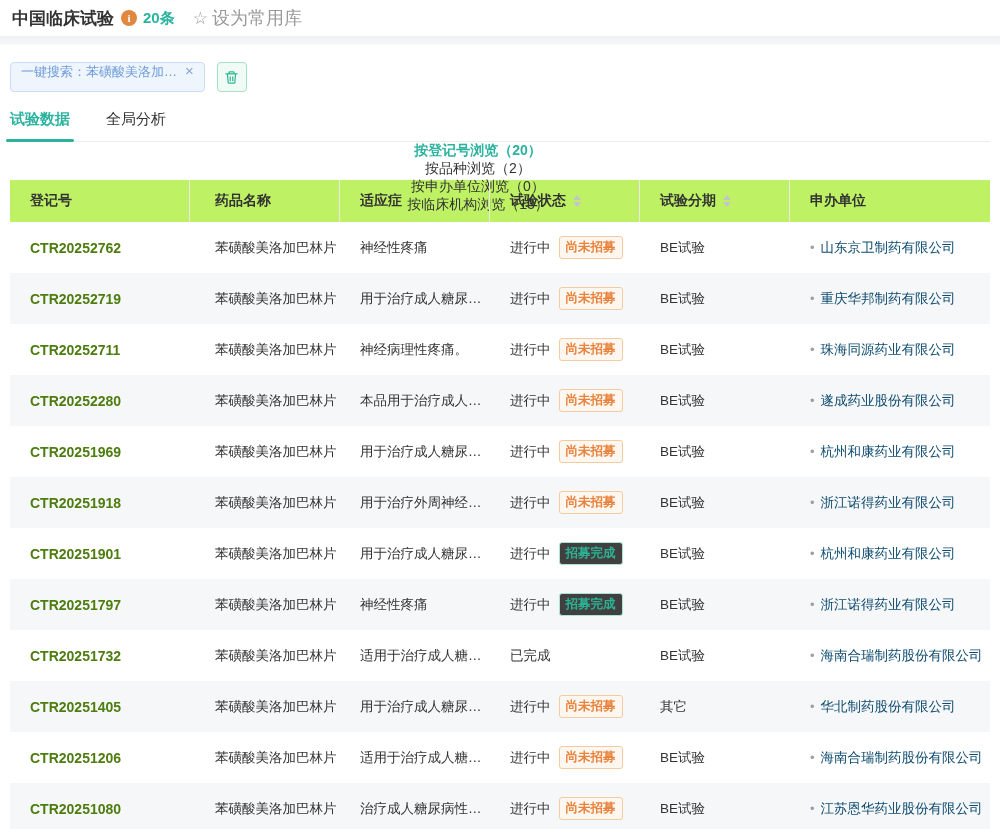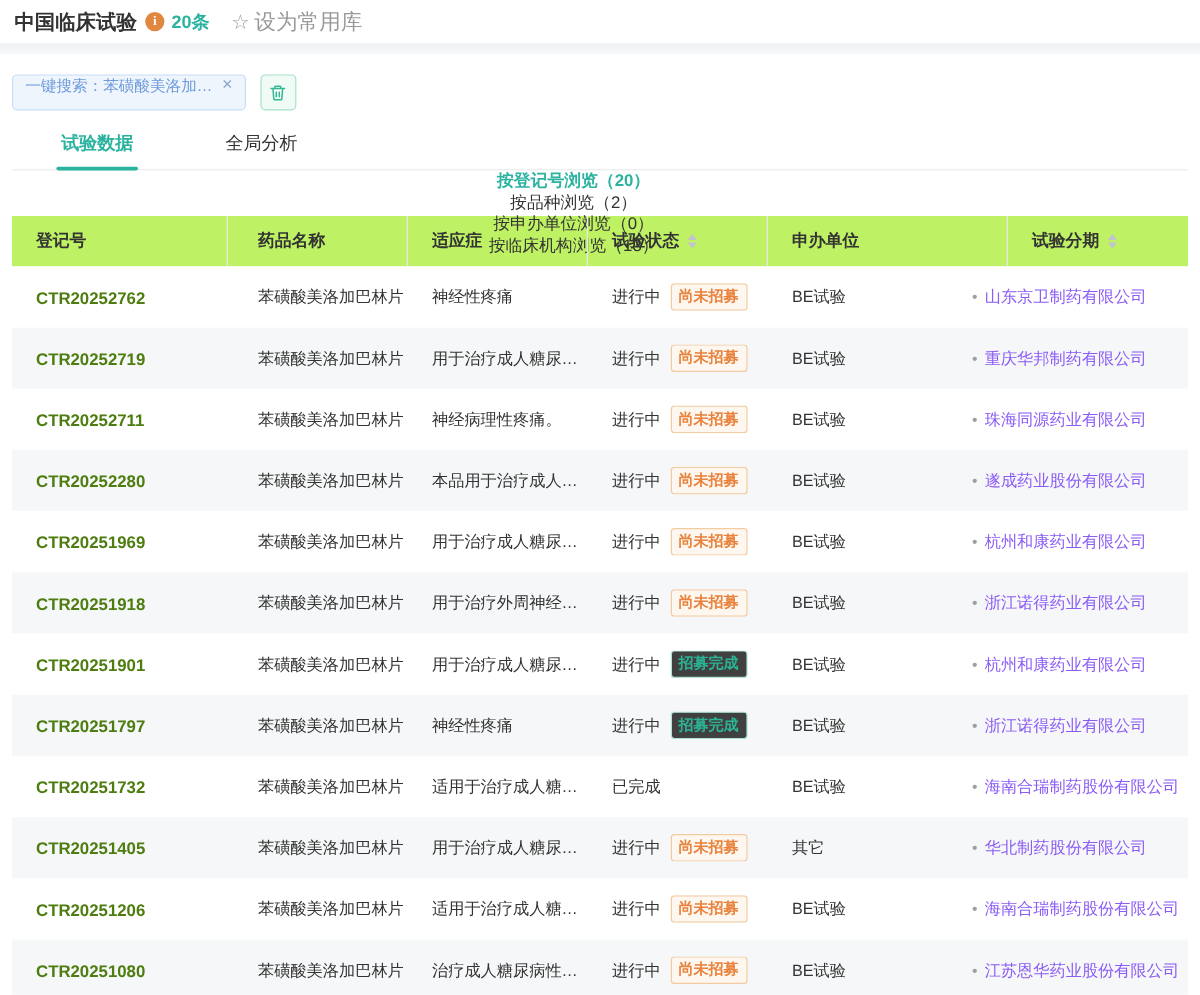--- a/index.html
+++ b/index.html
@@ -26,21 +26,21 @@
   .chip { display:inline-flex; align-items:flex-start; height:30px; padding:0 10px;
     background:#EFF5FD; border:1px solid #C9DDF8; border-radius:4px;
     color:#6E9BDB; font-size:13px; }
   .chip-close { margin-left:8px; color:#8AA6D0; font-size:15px; cursor:pointer; line-height:1; }
   .trash-btn { width:30px; height:30px; margin-left:12px; background:#F0FBF6;
     border:1px solid #A5E1C9; border-radius:4px; display:inline-flex;
     align-items:center; justify-content:center; cursor:pointer; }
 
   
   .tabs-row { margin-top:18px; height:32px; display:flex; border-bottom:1px solid #ececec; }
-  .tab { font-size:15px; margin-right:36px; padding-bottom:2px; position:relative; cursor:pointer; color:#333;margin-left:41px; }
+  .tab { font-size:15px; margin-right:36px; padding-bottom:2px; position:relative; cursor:pointer; color:#333; }
   .tab.active { color:#2BB3A0; font-weight:bold; }
   .tab.active::after { content:""; position:absolute; left:-4px; right:-4px; bottom:-1px;
     height:3px; background:#2BB3A0; border-radius:2px; }
 
   
   .browse-row { height:38px; display:flex; align-items:center;flex-direction:column; }
   .browse-item { font-size:14px; margin-right:44px; cursor:pointer; color:#333; }
   .browse-item.active { color:#2BB3A0; font-weight:bold; }
 
   
@@ -60,21 +60,21 @@
   .sort i { display:block; width:0; height:0; border-left:4px solid transparent; border-right:4px solid transparent; }
   .sort .up   { border-bottom:5px solid #C0C4CC; margin-bottom:2px; }
   .sort .down { border-top:5px solid #C0C4CC; }
 
   .tr { display:flex; height:51px; align-items:center; background:#fff; }
   .tr.alt { background:#F6F7F8; }
   .td { font-size:13.5px; color:#333; display:flex; align-items:center;
     white-space:nowrap; overflow:hidden; }
   .reg-no { color:#4d7c0f; font-weight:bold; font-size:14px; cursor:pointer; }
   .sponsor-bullet { color:#9aa0a6; margin-right:6px; font-size:13px; }
-  .sponsor-link { color:#8b5cf6; cursor:pointer; }
+  .sponsor-link { color:#0c4a6e; cursor:pointer; }
 
   .badge { display:inline-block; margin-left:8px; padding:2px 6px; font-size:12.5px;
     font-weight:bold; border-radius:3px; line-height:1.4; }
   .badge.orange { color:#E8823C; background:#FEF7EF; border:1px solid #F2CBA2; }
   .badge.teal   { color:#2BB394; background:#404040; border:1px solid #AEE3D3; }
 </style>
 </head>
 <body>
 
 <div class="header-bar">
@@ -125,30 +125,30 @@
       <div class="th c3">
           <span>适应症</span>
         </div>
       <div class="th c4">
         <span>试验状态</span>
         <span class="sort">
             <i class="up"></i>
             <i class="down"></i>
           </span>
       </div>
-      <div class="th c6">
-          <span>申办单位</span>
-        </div>
       <div class="th c5">
         <span>试验分期</span>
         <span class="sort">
             <i class="up"></i>
             <i class="down"></i>
           </span>
       </div>
+      <div class="th c6">
+          <span>申办单位</span>
+        </div>
     </div>
     <div>
   <div class="tr">
     <div class="td c1">
             <span class="reg-no">CTR20252762</span>
           </div>
     <div class="td c2">
             <span>苯磺酸美洛加巴林片</span>
           </div>
     <div class="td c3">

